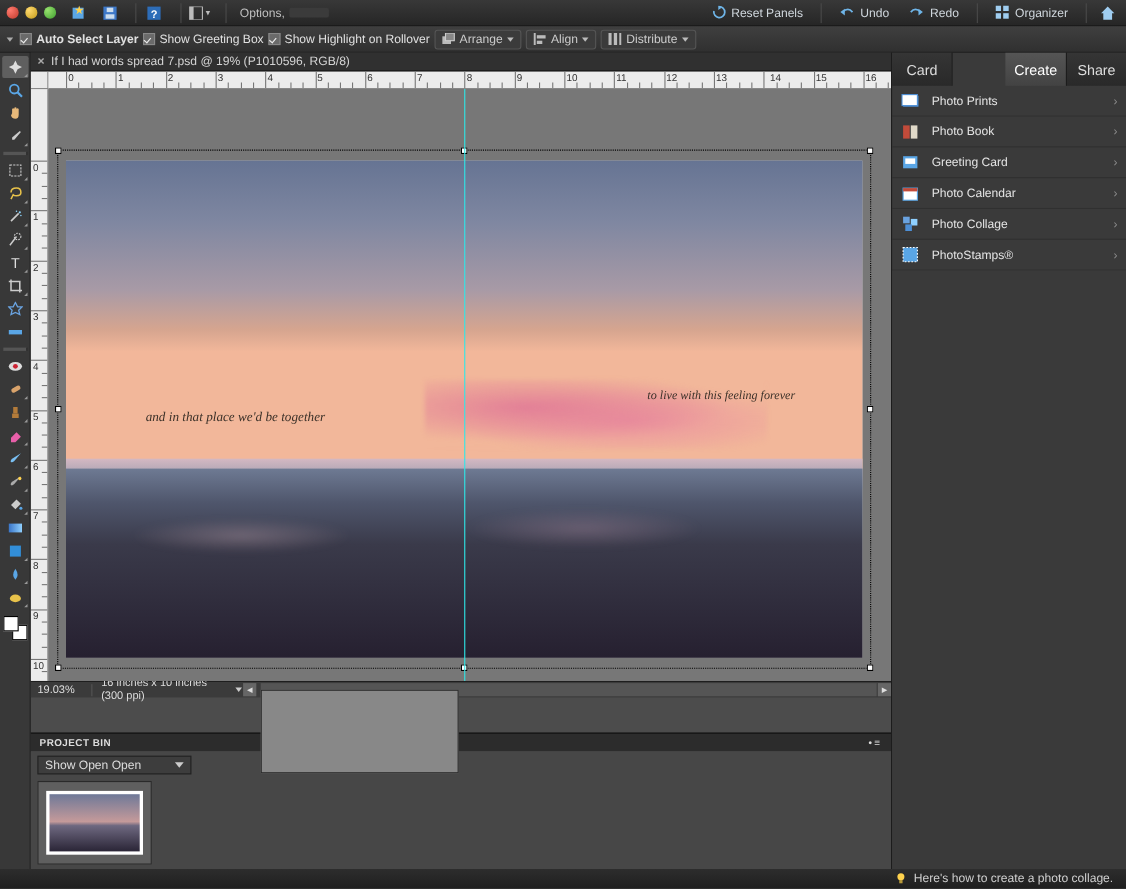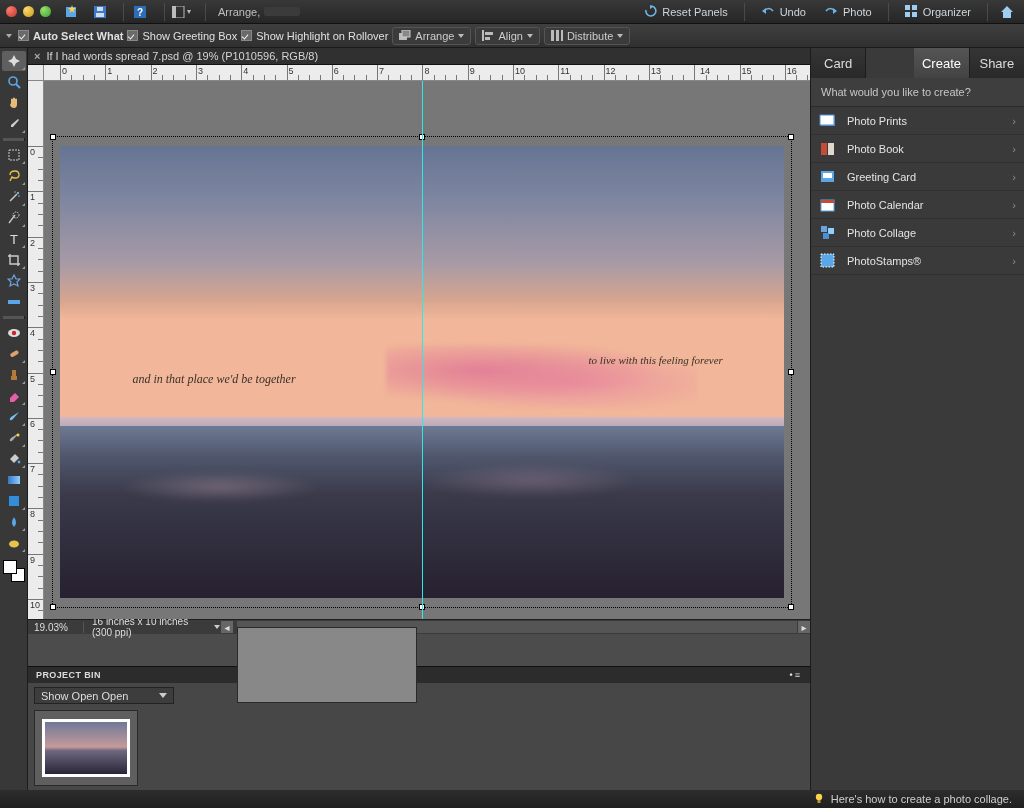--- a/index.html
+++ b/index.html
@@ -148,21 +148,21 @@
   </div>
   <div class="sep"></div>
   <div class="mbtn">
     <svg width="20" height="12">
         <rect x="0" y="0" width="12" height="12" fill="none" stroke="#bbb"></rect>
         <rect x="0" y="0" width="4" height="12" fill="#bbb"></rect>
         <polygon points="15,4 19,4 17,8" fill="#bbb"></polygon>
       </svg>
   </div>
   <div class="sep"></div>
-  <span class="welcome">Arrange,</span>
+  <span class="welcome">Options,</span>
   <span style="width:36px;height:9px;background:#3b3b3b;margin-left:4px;border-radius:2px;"></span>
   <div class="right">
     <div class="rbtn">
       <svg width="13" height="13">
           <path d="M6.5 1 A5 5 0 1 1 2 5" fill="none" stroke="#6fb5e8" stroke-width="1.6"></path>
           <polygon points="6,0 9,2 6,4" fill="#6fb5e8"></polygon>
         </svg>
       <span>Reset Panels</span>
     </div>
     <div class="sep"></div>
@@ -171,21 +171,21 @@
           <path d="M3 5 Q8 0 12 5" fill="none" stroke="#6fb5e8" stroke-width="1.6"></path>
           <polygon points="1,5 5,2 5,8" fill="#6fb5e8"></polygon>
         </svg>
       <span>Undo</span>
     </div>
     <div class="rbtn">
       <svg width="14" height="11">
           <path d="M2 5 Q6 0 11 5" fill="none" stroke="#6fb5e8" stroke-width="1.6"></path>
           <polygon points="13,5 9,2 9,8" fill="#6fb5e8"></polygon>
         </svg>
-      <span>Photo</span>
+      <span>Redo</span>
     </div>
     <div class="sep"></div>
     <div class="rbtn">
       <svg width="13" height="13">
           <rect x="0" y="0" width="5" height="5" fill="#9fcdf0"></rect>
           <rect x="7" y="0" width="5" height="5" fill="#9fcdf0"></rect>
           <rect x="0" y="7" width="5" height="5" fill="#9fcdf0"></rect>
           <rect x="7" y="7" width="5" height="5" fill="#9fcdf0"></rect>
         </svg>
       <span>Organizer</span>
@@ -196,21 +196,21 @@
           <polygon points="8,1 14,7 12,7 12,13 4,13 4,7 2,7" fill="#9fcdf0"></polygon>
         </svg>
     </div>
   </div>
 </div>
 
 <div class="optbar">
   <div class="tritiny"></div>
   <div class="optgrp">
     <div class="chk"></div>
-    <span style="font-weight:bold;">Auto Select What</span>
+    <span style="font-weight:bold;">Auto Select Layer</span>
   </div>
   <div class="optgrp">
     <div class="chk"></div>
     <span>Show Greeting Box</span>
   </div>
   <div class="optgrp">
     <div class="chk"></div>
     <span>Show Highlight on Rollover</span>
   </div>
   <div class="dd">
@@ -615,21 +615,20 @@
       <div class="rtab">
           <span>Card</span>
         </div>
       <div class="rtab active">
           <span>Create</span>
         </div>
       <div class="rtab">
           <span>Share</span>
         </div>
     </div>
-    <div class="rhead">What would you like to create?</div>
     <div id="createList">
         <div class="ritem">
           <span class="ricon">
             <svg width="18" height="18">
               <rect x="2" y="4" width="14" height="10" fill="#4d8fd6"></rect>
               <rect x="1" y="3" width="14" height="10" fill="#fff" stroke="#4d8fd6"></rect>
             </svg>
           </span>
           <span class="rlabel">Photo Prints</span>
           <span class="chev">›</span>

